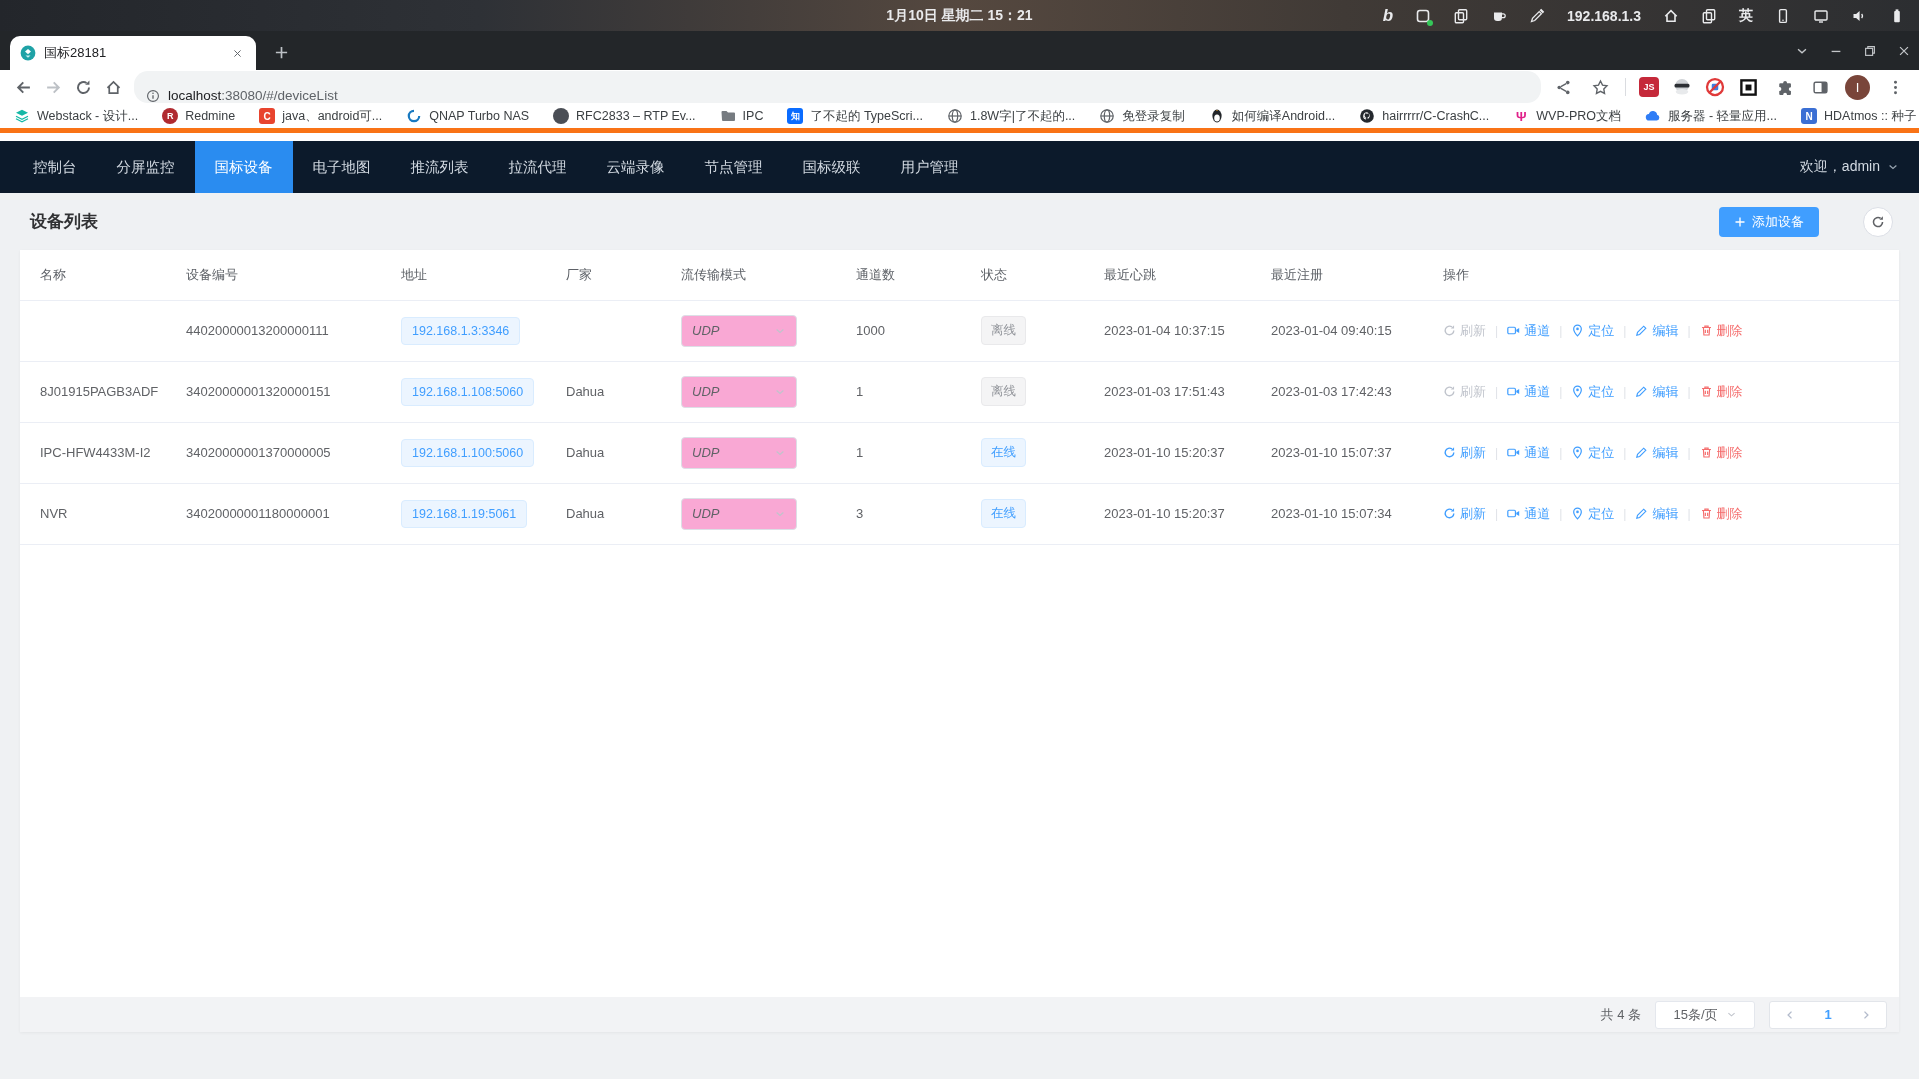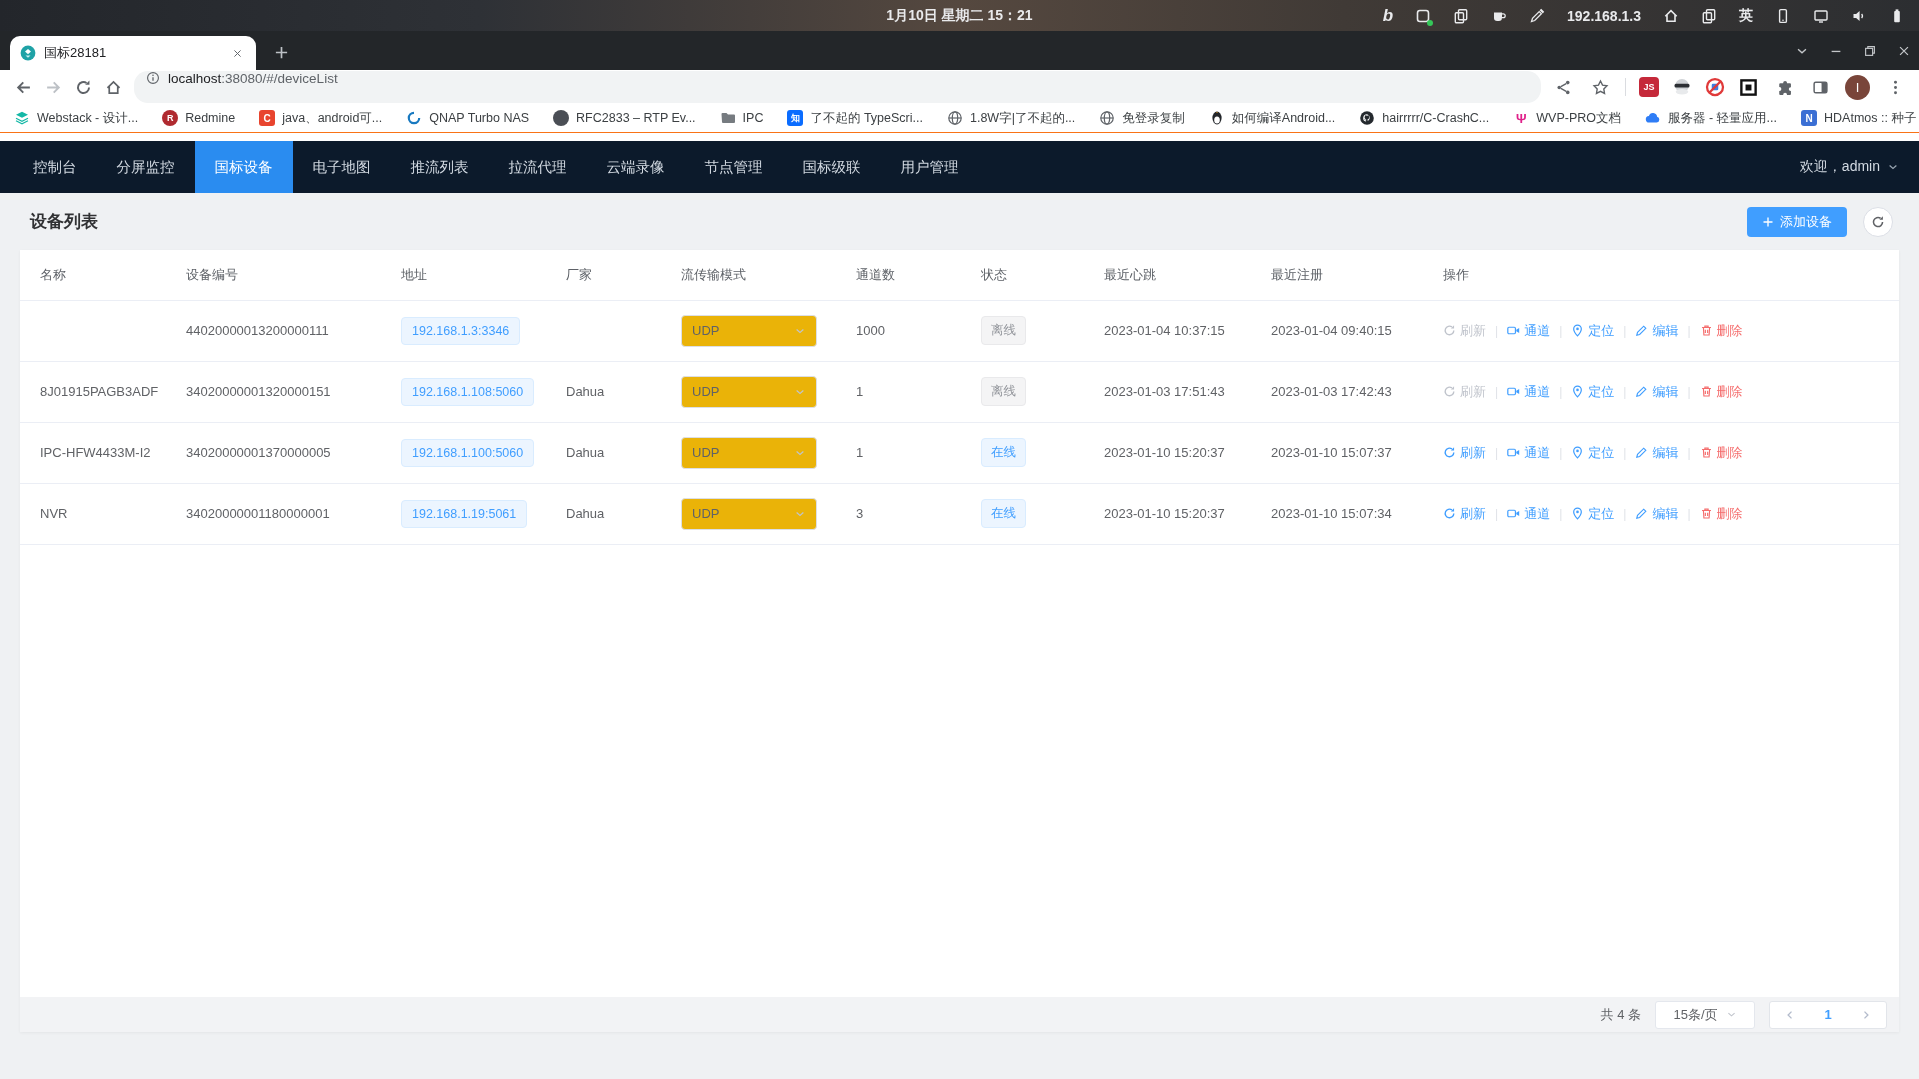--- a/index.html
+++ b/index.html
@@ -31,53 +31,53 @@
     display:flex; align-items:center; justify-content:center; }
   .winctl { position:absolute; right:8px; top:0; height:39px; display:flex; align-items:center; gap:20px; color:#c3c6c9; }
   .winctl svg { width:14px; height:14px; }
 
   
   .toolbar { height:34px; background:#fff; display:flex; align-items:center; padding:0 8px; }
   .nav-ic { width:30px; height:30px; display:flex; align-items:center; justify-content:center; color:#5f6368; }
   .nav-ic svg { width:17px; height:17px; }
   .nav-ic.dis { color:#bdc1c6; }
   .omnibox { flex:1; height:32px; margin:0 10px 0 6px; background:#f1f3f4; border-radius:14px;
-    display:flex; align-items:flex-start; padding:0 12px; gap:8px; }
+    display:flex; align-items:flex-end; padding:0 12px; gap:8px; }
   .omnibox svg { width:14px; height:14px; color:#5f6368; }
   .url { font-size:13.5px; color:#5f6368; white-space:nowrap; }
   .url b { color:#202124; font-weight:400; }
   .tb-right { display:flex; align-items:center; gap:13px; padding-right:4px; }
   .tb-right .nav-ic { width:24px; height:24px; }
   .vsep { width:1px; height:18px; background:#dadce0; }
   .ext { width:20px; height:20px; display:flex; align-items:center; justify-content:center; }
   .ext-js { background:#c5293a; color:#fff; border-radius:4px; font-size:9px; font-weight:700; }
   .avatar { width:25px; height:25px; border-radius:50%; background:#79453a; color:#fff; font-size:13px;
     display:flex; align-items:center; justify-content:center; }
 
   
-  .bmbar { height:29px; background:#fff; border-bottom:1px solid #f97316;
+  .bmbar { height:29px; background:#fff; border-bottom:5px solid #f97316;
     display:flex; align-items:center; gap:24px; padding:0 14px; }
   .bm { display:flex; align-items:center; gap:7px; white-space:nowrap; }
   .bm-label { font-size:12.5px; color:#3c4043; }
   .bm-ic { width:16px; height:16px; display:flex; align-items:center; justify-content:center;
     font-size:10px; font-weight:700; color:#fff; border-radius:3px; }
   .bm-ic svg { width:16px; height:16px; }
 
   
   .page-gap { height:8px; background:#fff; }
   .appnav { height:52px; background:#0c1a2b; display:flex; align-items:center; padding-left:13px; }
   .nav-item { height:52px; display:flex; align-items:center; padding:0 20px; font-size:14.5px; color:#d3dae2; }
   .nav-item.active { background:#2a8cf0; color:#fff; }
   .welcome { margin-left:auto; display:flex; align-items:center; gap:7px; color:#d3dae2;
     font-size:14px; padding-right:20px; }
   .welcome svg { width:12px; height:12px; color:#9aa6b2; }
 
   .page-head { height:57px; display:flex; align-items:center; padding:0 26px 0 30px; }
   .page-title { font-size:17px; font-weight:700; color:#303133; }
-  .head-right { margin-left:auto; display:flex; align-items:center; gap:16px; }
+  .head-right { margin-left:auto; display:flex; align-items:center; gap:44px; }
   .add-btn { height:30px; background:#409eff; color:#fff; border-radius:4px; display:flex;
     align-items:center; gap:6px; padding:0 15px; font-size:13px; }
   .add-btn svg { width:12px; height:12px; }
   .circle-btn { width:30px; height:30px; border-radius:50%; background:#fff; border:1px solid #dcdfe6;
     display:flex; align-items:center; justify-content:center; color:#606266; }
   .circle-btn svg { width:14px; height:14px; }
 
   .card { margin:0 20px; background:#fff; height:782px; display:flex; flex-direction:column;
     box-shadow:0 1px 3px rgba(0,0,0,.05); }
   table { border-collapse:collapse; table-layout:fixed; width:100%; }
@@ -85,22 +85,22 @@
     white-space:nowrap; overflow:hidden; }
   th { height:50px; color:#5d6167; font-weight:400; }
   td { height:61px; color:#606266; }
   th:first-child, td:first-child { padding-left:20px; }
 
   .addr-tag { display:inline-block; background:#ecf5ff; border:1px solid #d9ecff; color:#409eff;
     border-radius:4px; font-size:12.5px; padding:6px 10px; }
   .tag { display:inline-block; border-radius:4px; font-size:12.5px; padding:5px 9px; }
   .tag.on  { background:#ecf5ff; border:1px solid #d9ecff; color:#409eff; }
   .tag.off { background:#f4f4f5; border:1px solid #e9e9eb; color:#909399; }
-  .sel { width:136px; height:32px; border:1px solid #dcdfe6; border-radius:4px; background:#eab308;
-    display:flex; align-items:center; padding:0 10px; color:#606266; font-size:13px; }
+  .sel { width:116px; height:32px; border:1px solid #dcdfe6; border-radius:4px; background:#f9a8d4;
+    display:flex; align-items:center; padding:0 10px; color:#606266; font-size:13px;font-style:italic; }
   .sel svg { margin-left:auto; width:12px; height:12px; color:#c0c4cc; }
   .acts { display:flex; align-items:center; }
   .act { display:inline-flex; align-items:center; gap:4px; color:#409eff; font-size:13px; cursor:pointer; }
   .act svg { width:13px; height:13px; }
   .act.red { color:#f56c6c; }
   .act.dis { color:#c0c4cc; }
   .sep { color:#e0e3e8; margin:0 9px; font-size:12px; }
 
   .filler { flex:1; }
   .tfoot { height:35px; background:#f2f3f5; display:flex; align-items:center; justify-content:flex-end;

